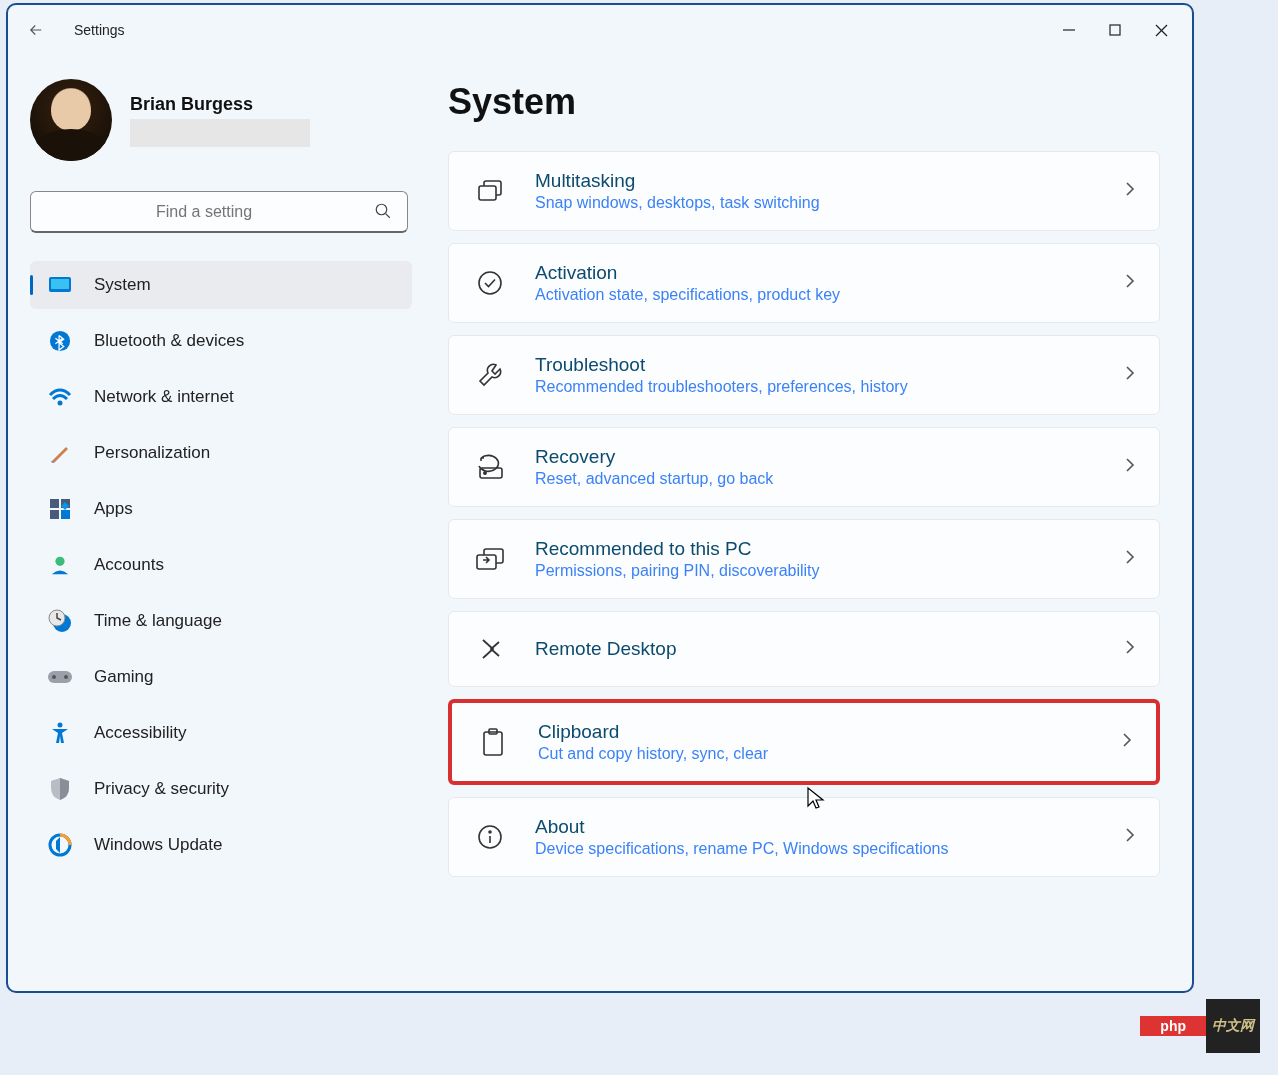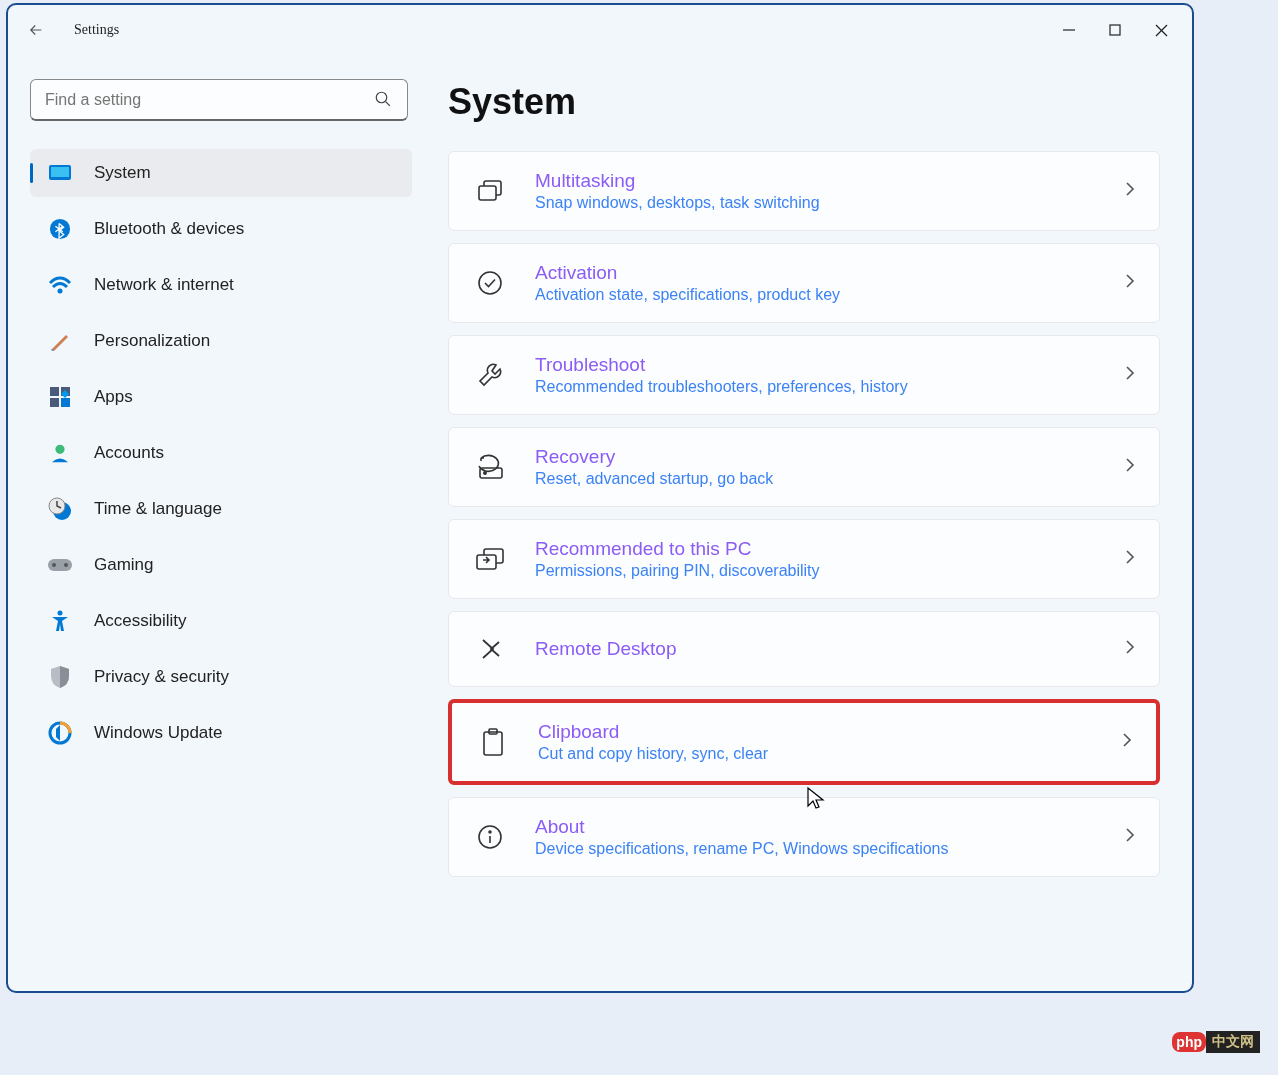--- a/index.html
+++ b/index.html
@@ -4,40 +4,41 @@
 <style>
   * { box-sizing: border-box; margin: 0; padding: 0; font-family: "Segoe UI", sans-serif; }
   body { background: #e8eef7; width: 1278px; height: 1075px; overflow: hidden; }
   .window {
     position: absolute; left: 6px; top: 3px; width: 1188px; height: 990px;
     background: #f2f7fc; border: 2px solid #1a4d8f; border-radius: 10px;
     display: flex; flex-direction: column;
   }
   .titlebar { display: flex; align-items: center; height: 50px; padding: 0 8px; }
   .titlebar .back { width: 40px; display:flex; justify-content:center; color:#555; }
-  .titlebar .app-name { font-size: 14px; color:#222; margin-left: 18px; font-family: Liberation Serif, serif; }
+  .titlebar .app-name { font-size: 14px; color:#222; margin-left: 18px; }
   .win-controls { margin-left: auto; display:flex; }
   .win-btn { width: 46px; height: 32px; display:flex; align-items:center; justify-content:center; color:#222; }
   .body { flex:1; display:flex; overflow:hidden; }
   .sidebar { width: 420px; padding: 24px 16px 0 22px; overflow-y:auto; }
   .profile { display:flex; align-items:center; gap: 18px; margin-bottom: 30px; }
   .avatar {
     width: 82px; height: 82px; border-radius: 50%;
     background: radial-gradient(circle at 50% 35%, #e8c9a8 28%, #2a1a0c 30%, #1a1108 70%);
     position:relative; overflow:hidden;
   }
   .avatar::before{content:"";position:absolute;width:40px;height:40px;background:#e8c9a8;border-radius:50%;left:21px;top:12px;}
   .avatar::after{content:"";position:absolute;width:80px;height:50px;background:#1a1108;border-radius:50% 50% 0 0;left:1px;top:50px;}
   .profile-info .name { font-size: 18px; font-weight:600; color:#111; }
   .profile-info .sub { width:180px; height:28px; background:#e6e6e6; margin-top:4px; }
   .search-wrap { position:relative; margin-bottom: 28px; }
   .search-input {
     width: 378px; height: 42px; border:1px solid #888; border-radius:6px;
     background:#fcfdfe; padding: 0 44px 0 14px; font-size:16px; color:#555;
     border-bottom:2px solid #666;
+    text-align:center;
   }
   .search-icon { position:absolute; right:20px; top:11px; color:#444; }
   .nav { list-style:none; }
   .nav li {
     display:flex; align-items:center; height:48px; padding: 0 16px;
     border-radius:6px; margin-bottom:8px; font-size:17px; color:#222;
     cursor:pointer;
   }
   .nav li.selected { background:#e9ebee; position:relative; }
   .nav li.selected::before{
@@ -47,29 +48,29 @@
   .nav .nav-icon { width:28px; height:28px; margin-right:20px; display:flex; align-items:center; justify-content:center; font-size:20px; }
   .main { flex:1; padding: 26px 32px 0 20px; overflow-y:auto; }
   .page-title { font-size: 36px; font-weight:600; color:#111; margin-bottom: 28px; }
   .card {
     background:#fcfdfe; border:1px solid #e6e8ec; border-radius:6px;
     display:flex; align-items:center; padding: 18px 24px; margin-bottom:12px;
     cursor:pointer; min-height:76px;
   }
   .card.highlighted { border:4px solid #d83030; }
   .card-icon { width:34px; margin-right:28px; color:#333; display:flex; justify-content:center;}
-  .card-text .title { font-size:19px; color:#8b5cf6; }
+  .card-text .title { font-size:19px; color:#0c4a6e; }
   .card-text .sub { font-size:16px; color:#3b82f6; margin-top:2px; }
   .chevron { margin-left:auto; color:#555; }
   .watermark{
     position:absolute; right:18px; bottom:22px; display:flex; align-items:center;
     font-size:14px; font-weight:bold;
   }
-  .watermark .php{background:#d33;color:#fff;padding:2px 4px;border-radius:8px;}
-  .watermark .cn{background:#222;color:#cfc088;padding:2px 6px;}
+  .watermark .php{background:#d33;color:#fff;padding:2px 20px;}
+  .watermark .cn{background:#222;color:#cfc088;padding:18px 6px;font-style:italic;}
   .cursor-arrow{position:absolute; left:806px; top:786px; pointer-events:none;}
 </style>
 </head>
 <body>
 
 <div class="window">
   <div class="titlebar">
     <div class="back">
       <svg width="18" height="18" viewBox="0 0 24 24" fill="none" stroke="currentColor" stroke-width="1.5">
           <path d="M19 12H5M11 18l-6-6 6-6"></path>
@@ -91,20 +92,27 @@
         <svg width="13" height="13">
             <line x1="1" y1="1" x2="12" y2="12" stroke="currentColor" stroke-width="1.2"></line>
             <line x1="12" y1="1" x2="1" y2="12" stroke="currentColor" stroke-width="1.2"></line>
           </svg>
       </div>
     </div>
   </div>
 
   <div class="body">
     <div class="sidebar">
+      <div class="profile">
+        <div class="avatar"></div>
+        <div class="profile-info">
+          <div class="name">Brian Burgess</div>
+          <div class="sub"></div>
+        </div>
+      </div>
 
       <div class="search-wrap">
         <input class="search-input" placeholder="Find a setting" style="">
         <span class="search-icon">
           <svg width="18" height="18" viewBox="0 0 24 24" fill="none" stroke="currentColor" stroke-width="1.6">
               <circle cx="10" cy="10" r="7"></circle>
               <line x1="21" y1="21" x2="15.5" y2="15.5"></line>
             </svg>
         </span>
       </div>

